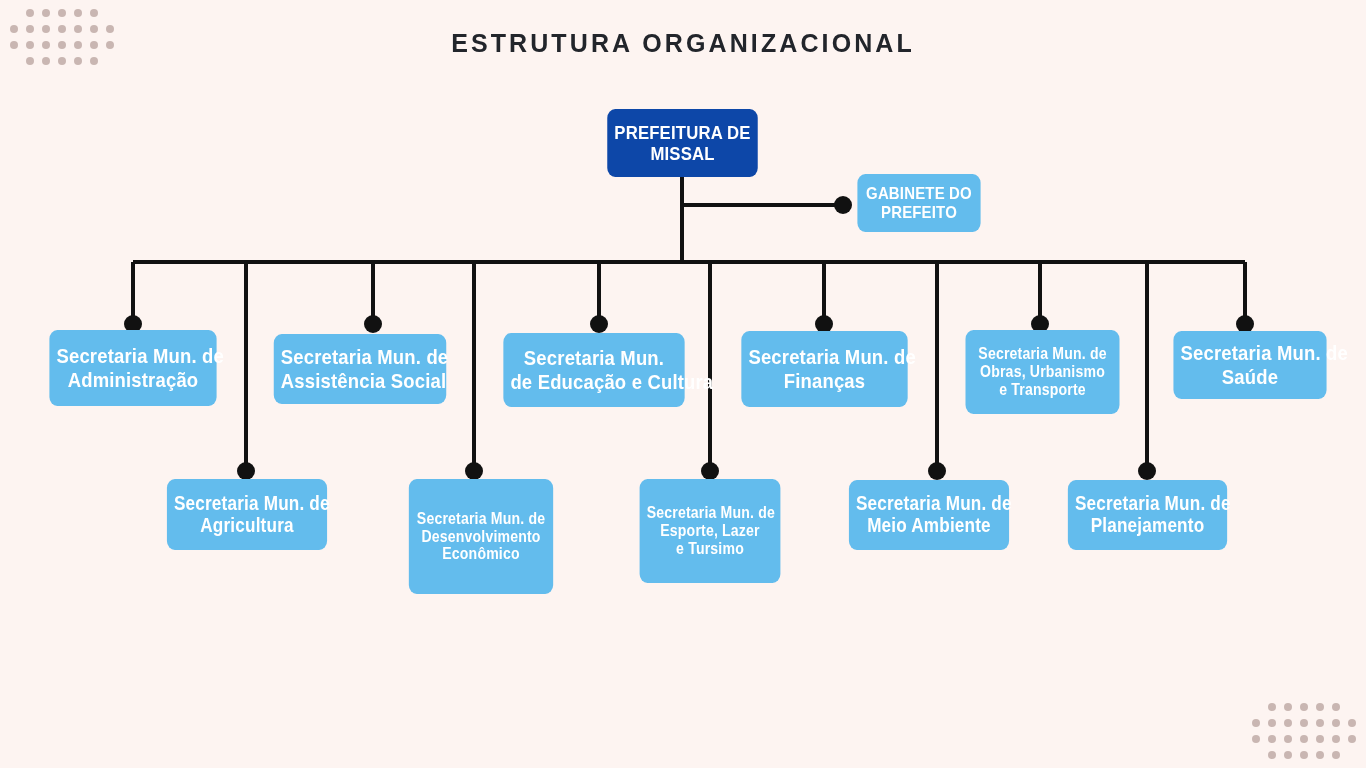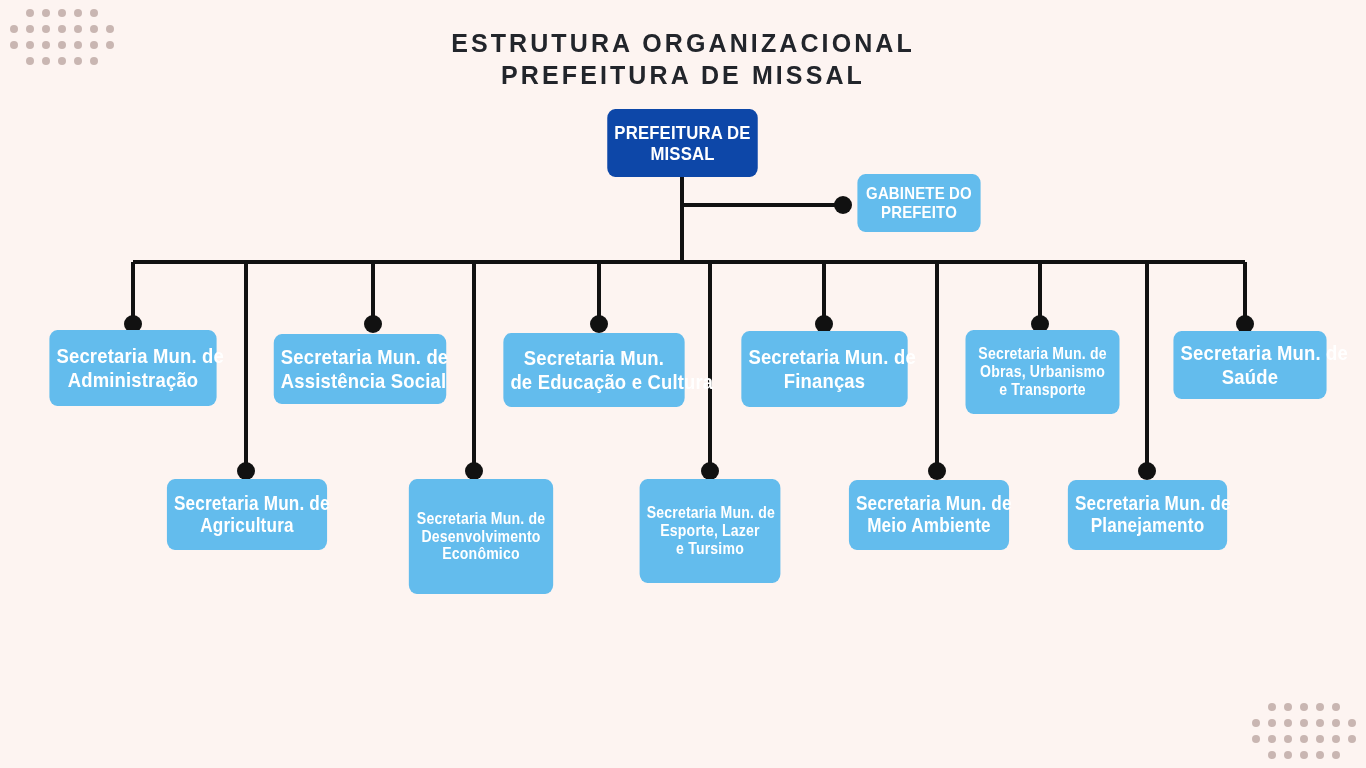--- a/index.html
+++ b/index.html
@@ -139,21 +139,20 @@
       <span class="dot"></span>
       <span class="dot"></span>
       <span class="dot"></span>
       <span class="dot"></span>
       <span class="dot"></span>
     </div>
   </div>
 
   <div id="title">
     <span class="tline">ESTRUTURA ORGANIZACIONAL</span>
-    <span class="tline">PREFEITURA DE MISSAL</span>
   </div>
 
   <svg id="wires" viewBox="0 0 1366 768">
     <g stroke="#111111" stroke-width="4" fill="none">
 
       <line x1="682" y1="177" x2="682" y2="262"></line>
 
       <line x1="682" y1="205" x2="843" y2="205"></line>
 
       <line x1="133" y1="262" x2="1245" y2="262"></line>

